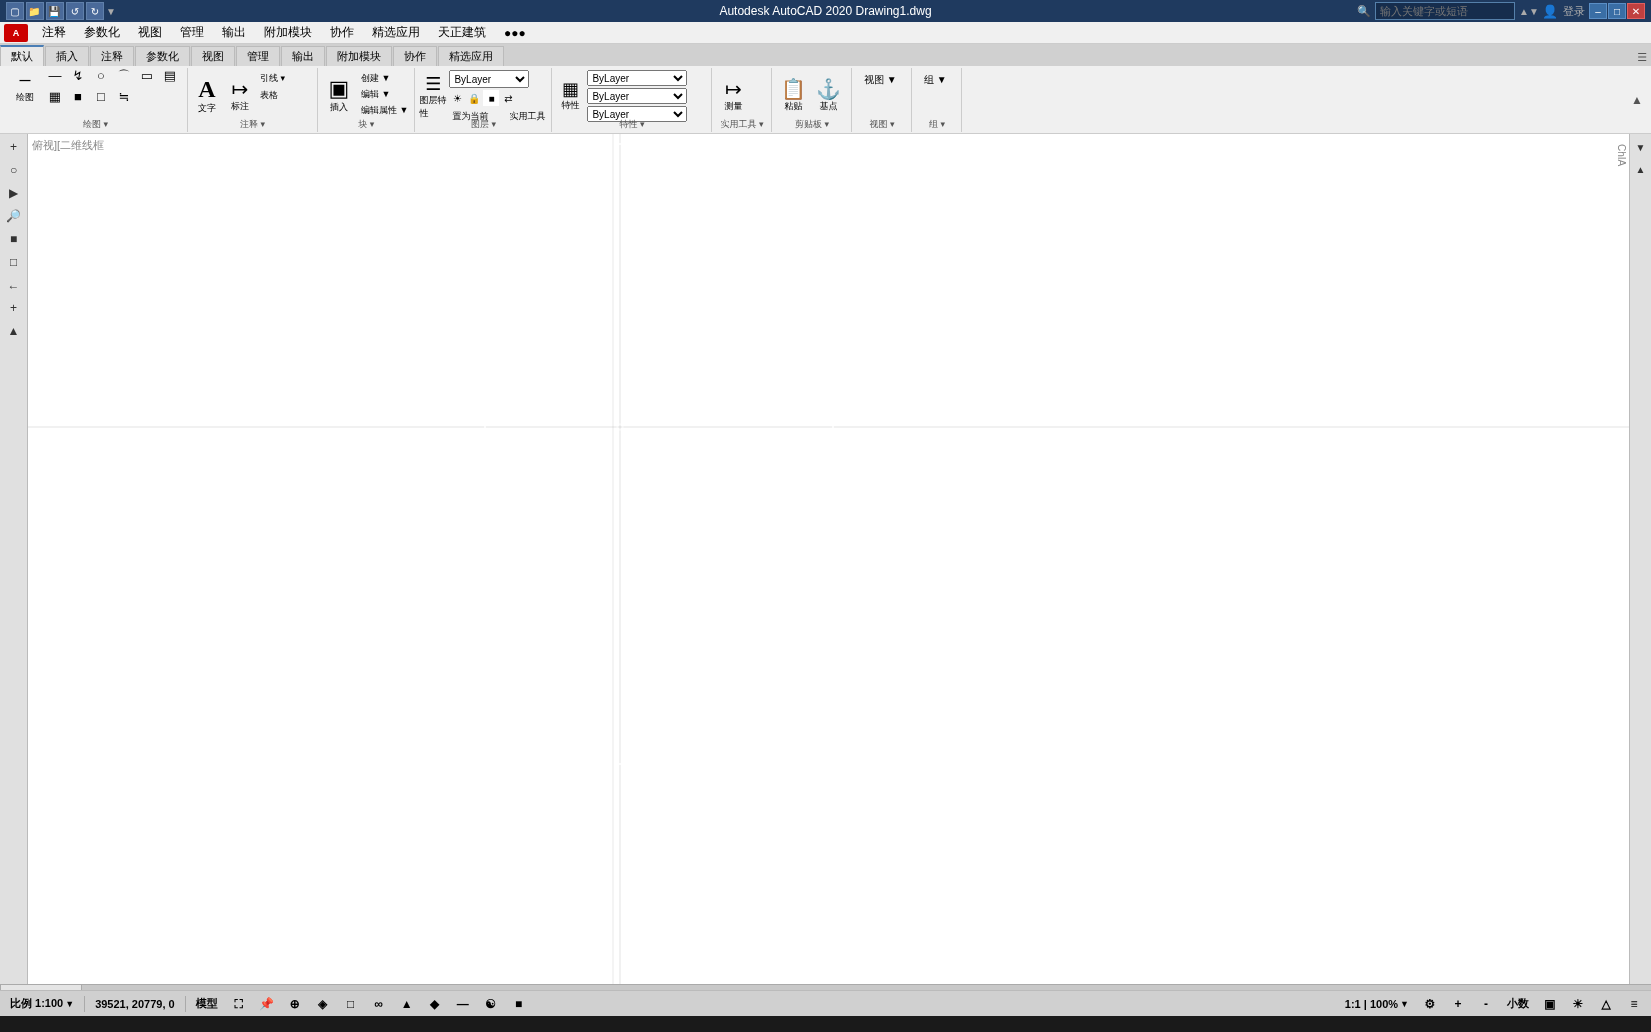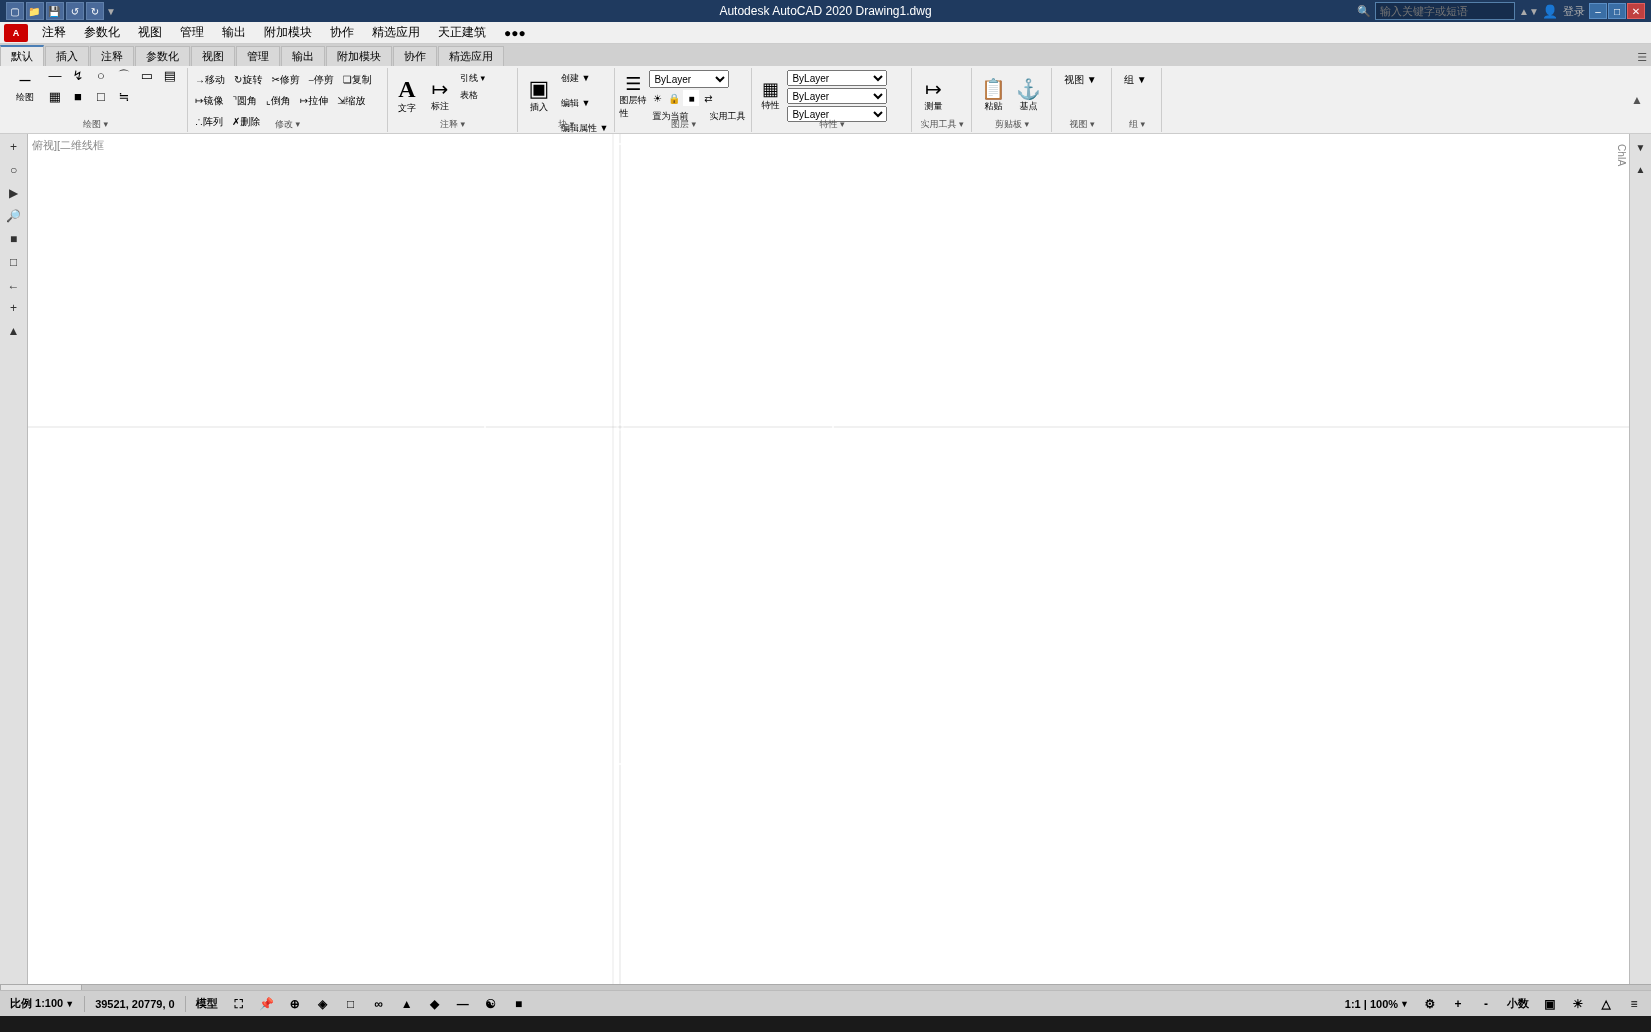--- a/index.html
+++ b/index.html
@@ -362,37 +362,20 @@
         <div class="icon-btn" title="图案填充">▤</div>
         <div class="icon-btn" title="渐变">▦</div>
         <div class="icon-btn" title="面域">■</div>
         <div class="icon-btn" title="区域覆盖">□</div>
         <div class="icon-btn" title="三维多段线">≒</div>
       </div>
     </div>
     <span class="group-title">绘图 ▾</span>
   </div>
 
-  <div class="group-wrap" style="min-width:200px;">
-    <div style="display:flex;flex-wrap:wrap;width:190px;gap:1px;padding-bottom:14px;">
-      <div class="icon-btn" title="移动" style="font-size:10px;width:auto;padding:0 3px;">→移动</div>
-      <div class="icon-btn" title="旋转" style="font-size:10px;width:auto;padding:0 3px;">↻旋转</div>
-      <div class="icon-btn" title="修剪" style="font-size:10px;width:auto;padding:0 3px;">✂修剪</div>
-      <div class="icon-btn" title="停剪" style="font-size:10px;width:auto;padding:0 3px;">⎯停剪</div>
-      <div class="icon-btn" title="复制" style="font-size:10px;width:auto;padding:0 3px;">❏复制</div>
-      <div class="icon-btn" title="镜像" style="font-size:10px;width:auto;padding:0 3px;">↦镜像</div>
-      <div class="icon-btn" title="圆角" style="font-size:10px;width:auto;padding:0 3px;">⌝圆角</div>
-      <div class="icon-btn" title="倒角" style="font-size:10px;width:auto;padding:0 3px;">⌞倒角</div>
-      <div class="icon-btn" title="拉伸" style="font-size:10px;width:auto;padding:0 3px;">↦拉伸</div>
-      <div class="icon-btn" title="缩放" style="font-size:10px;width:auto;padding:0 3px;">⇲缩放</div>
-      <div class="icon-btn" title="阵列" style="font-size:10px;width:auto;padding:0 3px;">∴阵列</div>
-      <div class="icon-btn" title="删除" style="font-size:10px;width:auto;padding:0 3px;">✗删除</div>
-    </div>
-    <span class="group-title">修改 ▾</span>
-  </div>
 
   <div class="group-wrap" style="min-width:130px;">
     <div style="display:flex;gap:1px;padding-bottom:14px;">
       <div class="large-icon-btn" style="width:32px;height:52px;">
         <div class="big-icon" style="font-size:24px;font-weight:bold;font-family:serif;">A</div>
         <div class="lbl">文字</div>
       </div>
       <div class="large-icon-btn" style="width:32px;height:52px;">
         <div class="big-icon" style="font-size:20px;">↦</div>
         <div class="lbl">标注</div>
@@ -404,21 +387,21 @@
     </div>
     <span class="group-title">注释 ▾</span>
   </div>
 
   <div class="group-wrap" style="min-width:80px;">
     <div style="display:flex;gap:1px;padding-bottom:14px;">
       <div class="large-icon-btn">
         <div class="big-icon">▣</div>
         <div class="lbl">插入</div>
       </div>
-      <div style="display:flex;flex-direction:column;gap:9px;">
+      <div style="display:flex;flex-direction:column;gap:0;">
         <div class="tiny-btn">创建 ▼</div>
         <div class="tiny-btn">编辑 ▼</div>
         <div class="tiny-btn">编辑属性 ▼</div>
       </div>
     </div>
     <span class="group-title">块 ▾</span>
   </div>
 
   <div class="group-wrap" style="min-width:130px;">
     <div style="display:flex;gap:2px;padding-bottom:14px;flex-wrap:wrap;">

